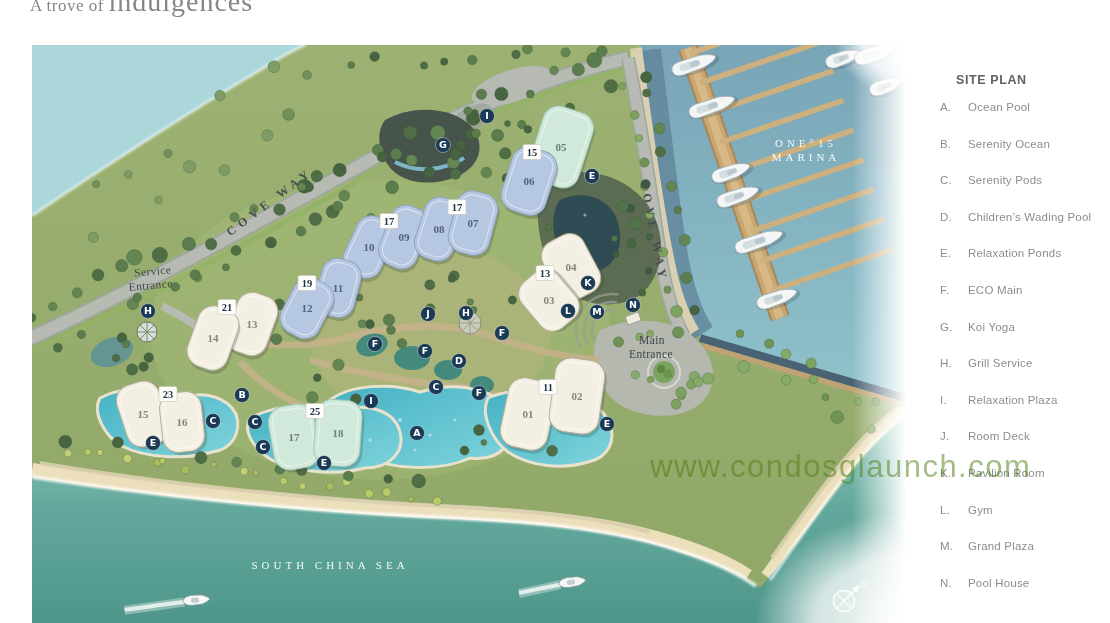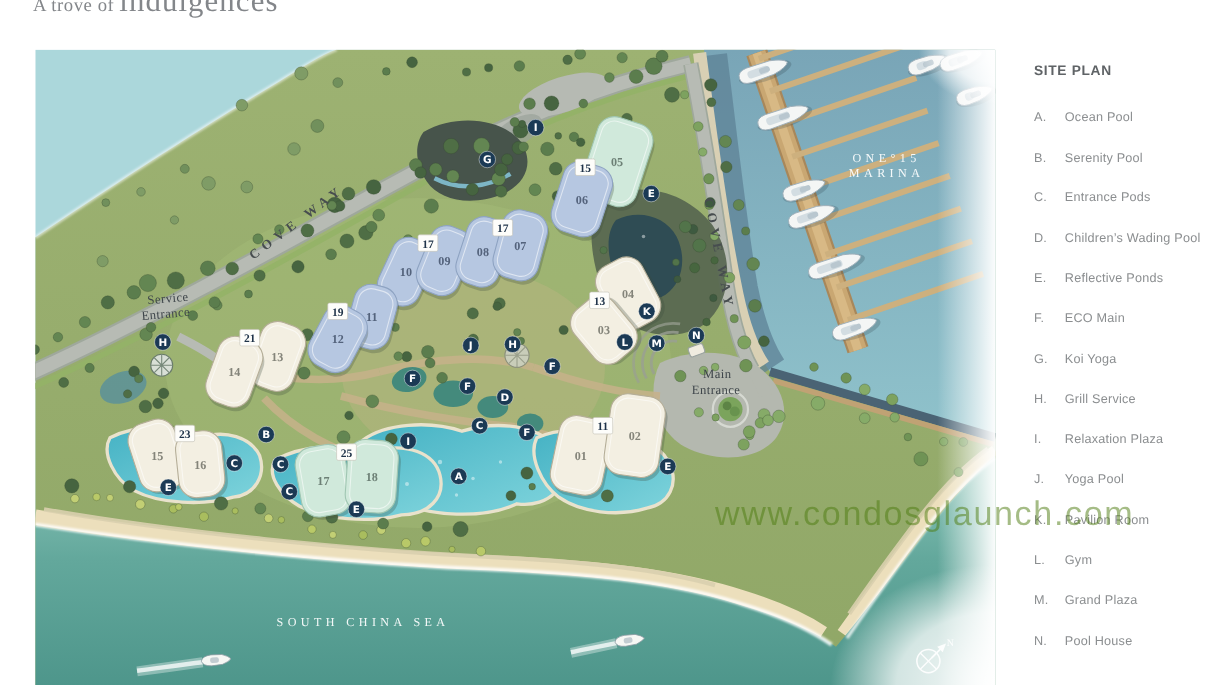--- a/index.html
+++ b/index.html
@@ -19,21 +19,21 @@
   .lbl-water{font-family:"Liberation Serif",serif;font-size:11px;fill:#fbfdfd;letter-spacing:4px;opacity:.95;}
   .marker-t{font-family:"DejaVu Sans",sans-serif;font-size:9.5px;font-weight:bold;fill:#fff;}
   .unit-t{font-family:"Liberation Serif",serif;font-size:11px;font-weight:bold;}
   .block-t{font-family:"Liberation Serif",serif;font-size:10.5px;font-weight:bold;fill:#1f3349;}
   .compass-t{font-family:"Liberation Serif",serif;font-size:9px;fill:#fff;}
   
   .watermark{position:absolute;left:650px;top:449px;font-size:31px;letter-spacing:1.5px;
              color:#4d7c0f;opacity:.5;white-space:nowrap;z-index:5;}
   
   .legend{position:absolute;left:940px;top:0;width:168px;height:623px;}
-  .legend-title{position:absolute;top:57px;left:0;margin:0;font-size:12.5px;font-weight:bold;
+  .legend-title{position:absolute;top:57px;left:0;margin:16px;font-size:12.5px;font-weight:bold;
                 color:#5f6366;letter-spacing:.6px;}
   .legend-list{list-style:none;margin:0;padding:0;}
   .legend-item{position:absolute;left:0;display:flex;font-size:11.5px;color:#8b8e90;letter-spacing:.2px;}
   .legend-key{width:28px;flex:none;}
 </style>
 </head>
 <body>
 
 <div class="page">
 
@@ -781,53 +781,53 @@
 
   <div class="legend">
     <h2 class="legend-title">SITE PLAN</h2>
     <ul class="legend-list" id="legend-list">
         <li class="legend-item" style="top: 101px;">
           <span class="legend-key">A.</span>
           <span>Ocean Pool</span>
         </li>
         <li class="legend-item" style="top: 137.6px;">
           <span class="legend-key">B.</span>
-          <span>Serenity Pool</span>
+          <span>Serenity Ocean</span>
         </li>
         <li class="legend-item" style="top: 174.2px;">
           <span class="legend-key">C.</span>
-          <span>Entrance Pods</span>
+          <span>Serenity Pods</span>
         </li>
         <li class="legend-item" style="top: 210.8px;">
           <span class="legend-key">D.</span>
           <span>Children’s Wading Pool</span>
         </li>
         <li class="legend-item" style="top: 247.4px;">
           <span class="legend-key">E.</span>
-          <span>Reflective Ponds</span>
+          <span>Relaxation Ponds</span>
         </li>
         <li class="legend-item" style="top: 284px;">
           <span class="legend-key">F.</span>
           <span>ECO Main</span>
         </li>
         <li class="legend-item" style="top: 320.6px;">
           <span class="legend-key">G.</span>
           <span>Koi Yoga</span>
         </li>
         <li class="legend-item" style="top: 357.2px;">
           <span class="legend-key">H.</span>
           <span>Grill Service</span>
         </li>
         <li class="legend-item" style="top: 393.8px;">
           <span class="legend-key">I.</span>
           <span>Relaxation Plaza</span>
         </li>
         <li class="legend-item" style="top: 430.4px;">
           <span class="legend-key">J.</span>
-          <span>Yoga Pool</span>
+          <span>Room Deck</span>
         </li>
         <li class="legend-item" style="top: 467px;">
           <span class="legend-key">K.</span>
           <span>Pavilion Room</span>
         </li>
         <li class="legend-item" style="top: 503.6px;">
           <span class="legend-key">L.</span>
           <span>Gym</span>
         </li>
         <li class="legend-item" style="top: 540.2px;">

